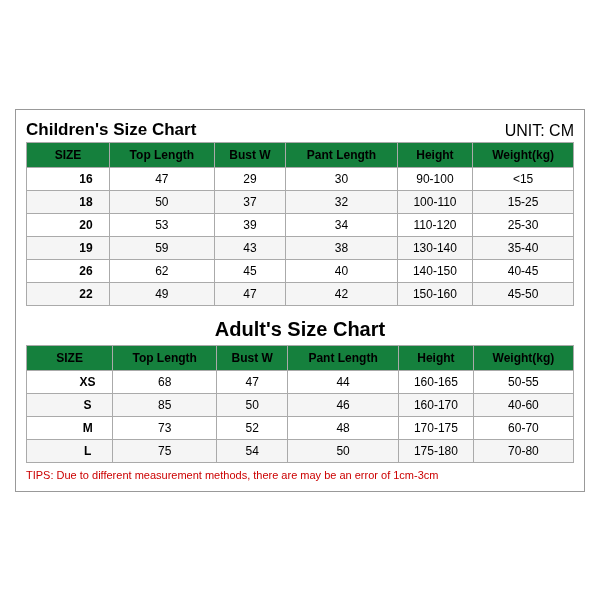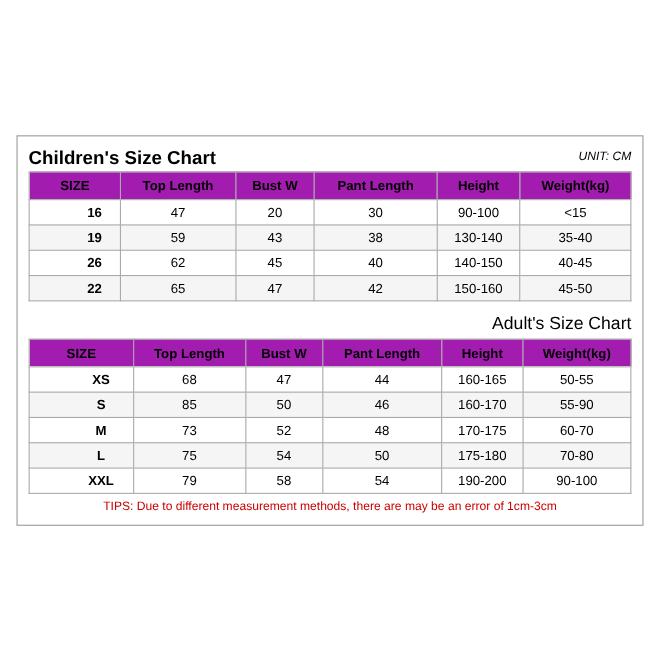--- a/index.html
+++ b/index.html
@@ -20,34 +20,33 @@
       background: #fff;
     }
     .main-title {
       text-align: left;
       font-size: 17px;
       font-weight: bold;
       margin-bottom: 2px;
       position: relative;
     }
     .unit-label {
-      font-size: 11px;
+      font-size: 16px;
       font-weight: normal;
       position: absolute;
       right: 0;
       top: 2px;
-      font-style: italic;
     }
     table {
       width: 100%;
       border-collapse: collapse;
       margin-bottom: 4px;
     }
     th {
-      background-color: #a21caf;
+      background-color: #15803d;
       border: 1px solid #aaa;
       padding: 5px 4px;
       text-align: center;
       font-weight: bold;
       font-size: 12px;
     }
     td {
       border: 1px solid #aaa;
       padding: 4px 4px;
       text-align: center;
@@ -57,27 +56,27 @@
       background-color: #f5f5f5;
     }
     tr:nth-child(odd) td {
       background-color: #ffffff;
     }
     .size-col {
       font-weight: bold;
       padding-left: 40px;
     }
     .section-title {
-      text-align: right;
-      font-size: 16px;
-      font-weight: normal;
+      text-align: center;
+      font-size: 20px;
+      font-weight: bold;
       padding: 8px 0 4px 0;
     }
     .tips {
-      text-align: center;
+      text-align: left;
       color: #cc0000;
       font-size: 11px;
       margin-top: 6px;
     }
   </style>
 </head>
 <body>
 
 <div class="container">
   <div class="main-title">
@@ -93,44 +92,60 @@
         <th>Bust W</th>
         <th>Pant Length</th>
         <th>Height</th>
         <th>Weight(kg)</th>
       </tr>
     </thead>
     <tbody id="children-tbody">
     <tr>
           <td class="size-col">16</td>
           <td>47</td>
-          <td>20</td>
+          <td>29</td>
           <td>30</td>
           <td>90-100</td>
           <td>&lt;15</td>
+        </tr>
+        <tr>
+          <td class="size-col">18</td>
+          <td>50</td>
+          <td>37</td>
+          <td>32</td>
+          <td>100-110</td>
+          <td>15-25</td>
+        </tr>
+        <tr>
+          <td class="size-col">20</td>
+          <td>53</td>
+          <td>39</td>
+          <td>34</td>
+          <td>110-120</td>
+          <td>25-30</td>
         </tr>
         <tr>
           <td class="size-col">19</td>
           <td>59</td>
           <td>43</td>
           <td>38</td>
           <td>130-140</td>
           <td>35-40</td>
         </tr>
         <tr>
           <td class="size-col">26</td>
           <td>62</td>
           <td>45</td>
           <td>40</td>
           <td>140-150</td>
           <td>40-45</td>
         </tr>
         <tr>
           <td class="size-col">22</td>
-          <td>65</td>
+          <td>49</td>
           <td>47</td>
           <td>42</td>
           <td>150-160</td>
           <td>45-50</td>
         </tr>
       </tbody>
   </table>
 
   <div class="section-title">Adult's Size Chart</div>
 
@@ -153,43 +168,35 @@
           <td>44</td>
           <td>160-165</td>
           <td>50-55</td>
         </tr>
         <tr>
           <td class="size-col">S</td>
           <td>85</td>
           <td>50</td>
           <td>46</td>
           <td>160-170</td>
-          <td>55-90</td>
+          <td>40-60</td>
         </tr>
         <tr>
           <td class="size-col">M</td>
           <td>73</td>
           <td>52</td>
           <td>48</td>
           <td>170-175</td>
           <td>60-70</td>
         </tr>
         <tr>
           <td class="size-col">L</td>
           <td>75</td>
           <td>54</td>
           <td>50</td>
           <td>175-180</td>
           <td>70-80</td>
         </tr>
-        <tr>
-          <td class="size-col">XXL</td>
-          <td>79</td>
-          <td>58</td>
-          <td>54</td>
-          <td>190-200</td>
-          <td>90-100</td>
-        </tr>
       </tbody>
   </table>
 
   <div class="tips">TIPS: Due to different measurement methods, there are may be an error of 1cm-3cm</div>
 </div>
 
 </body></html>

